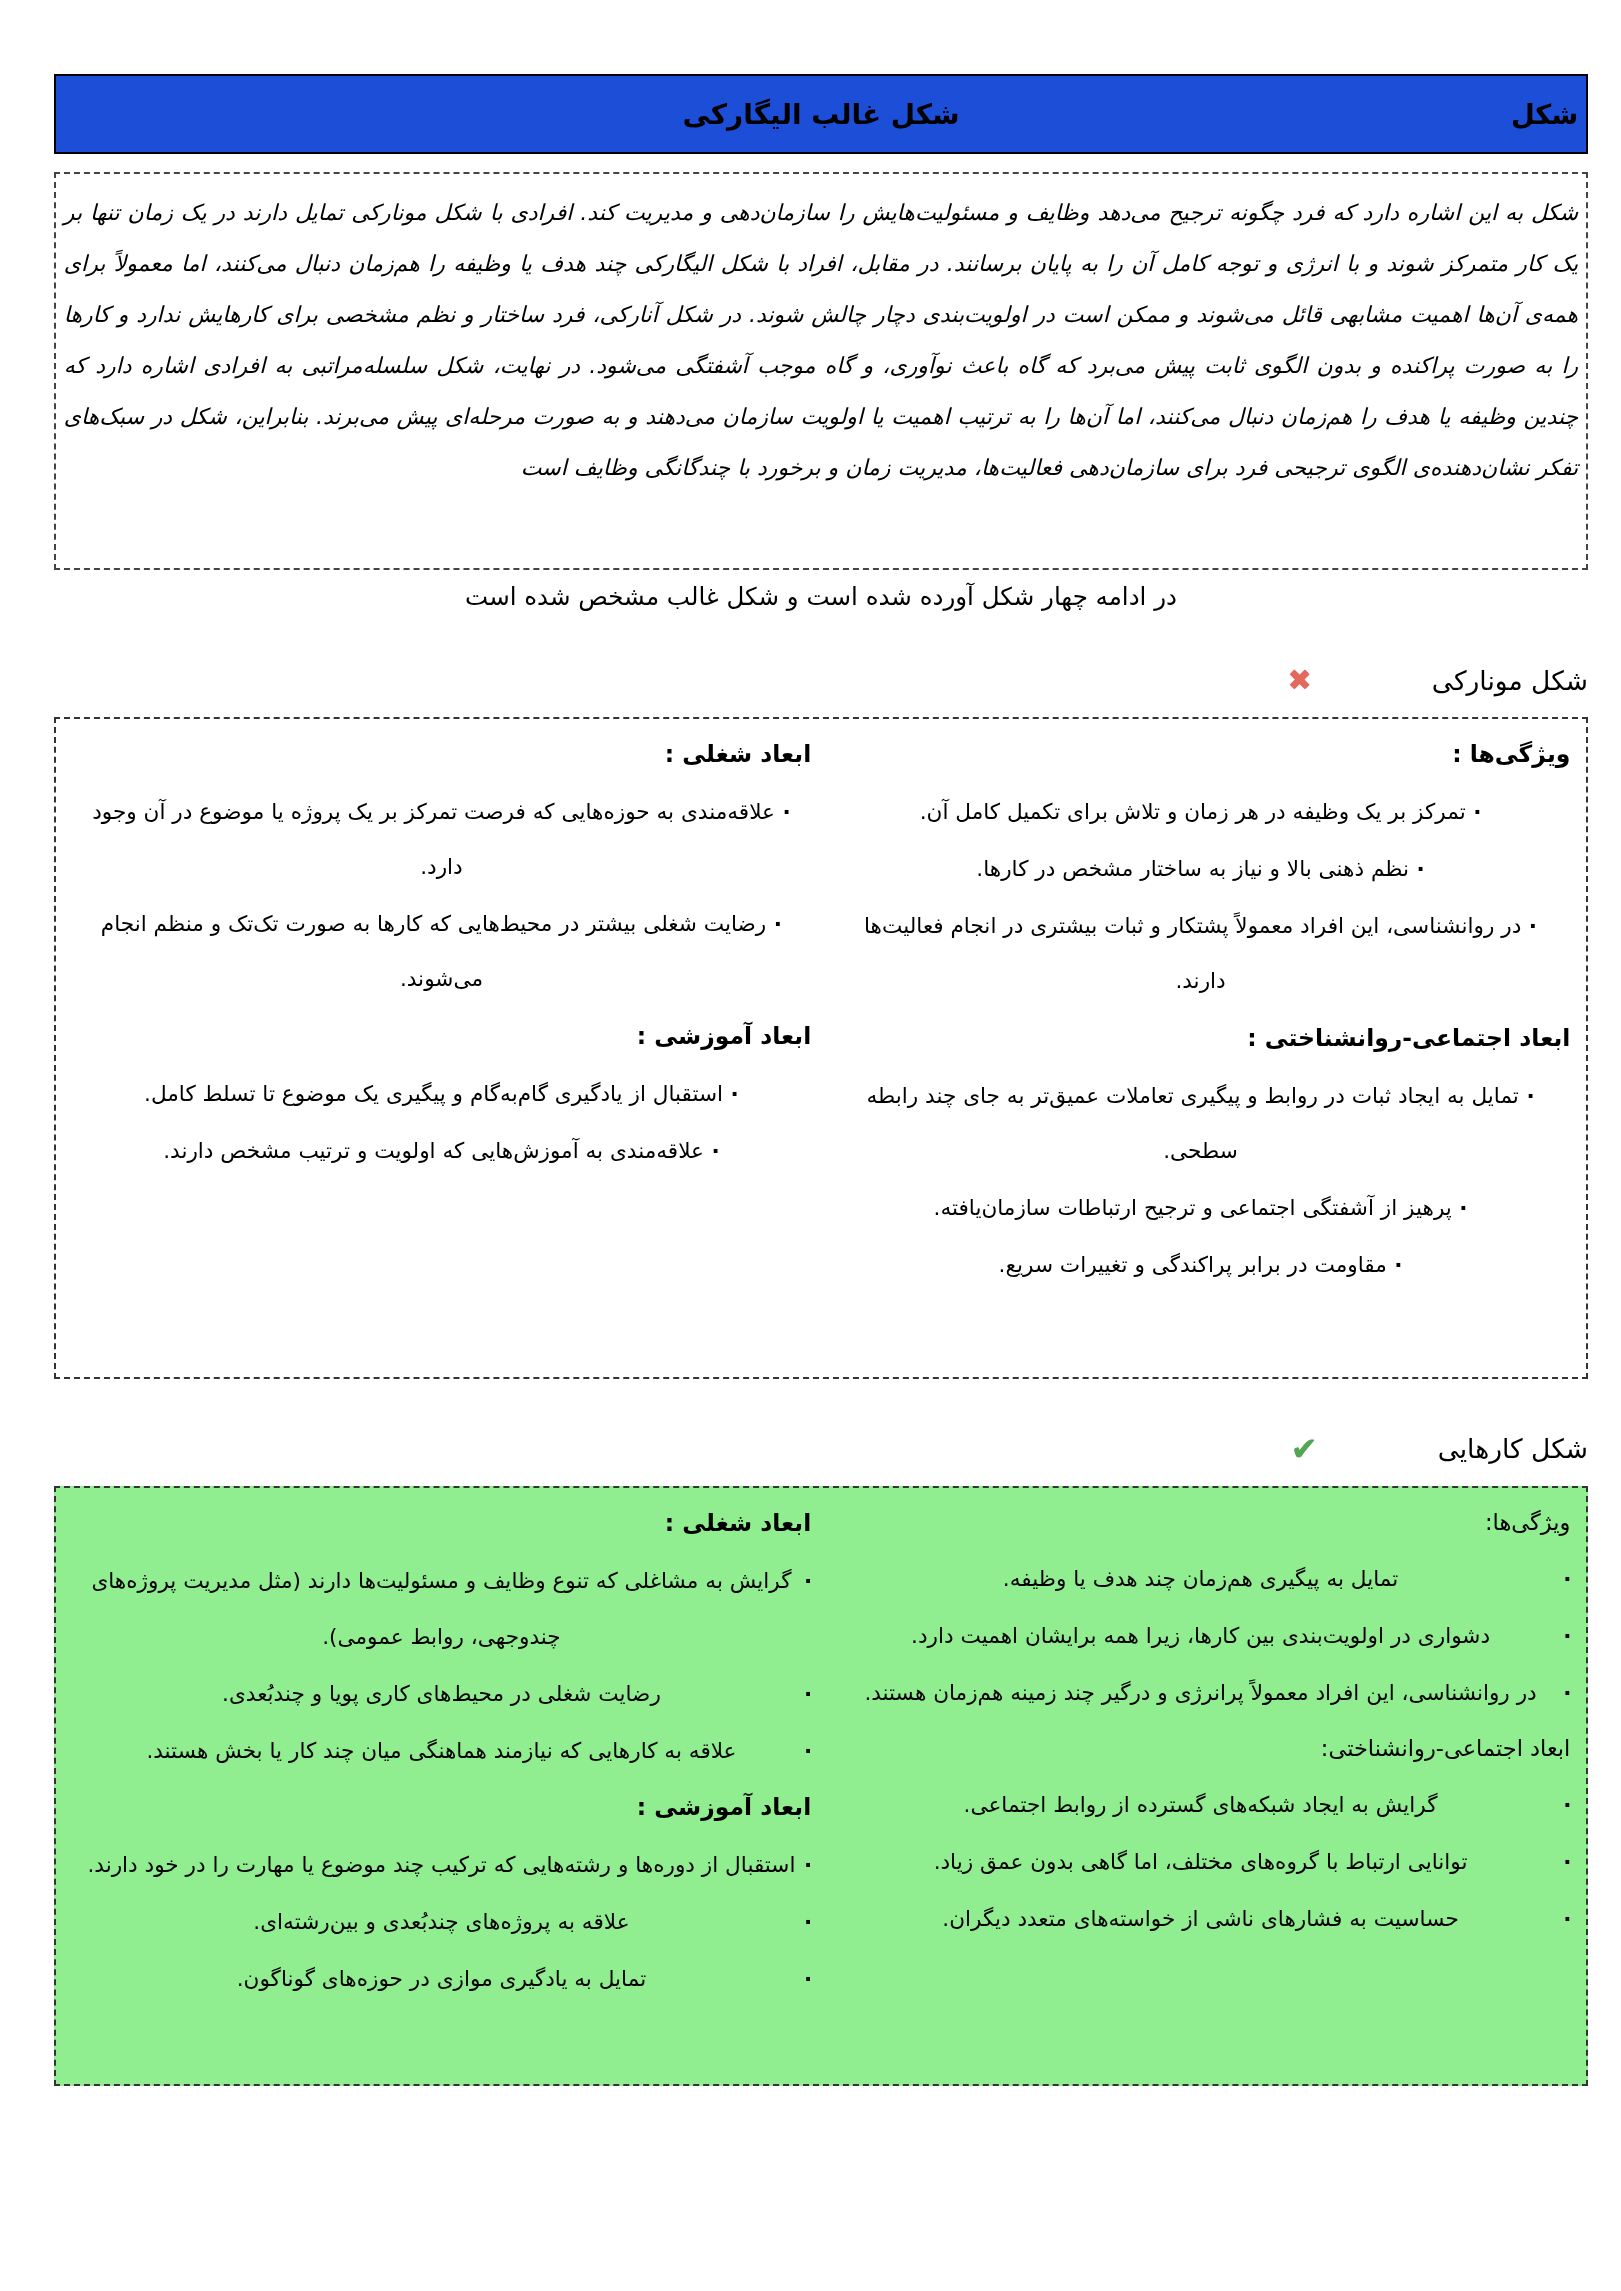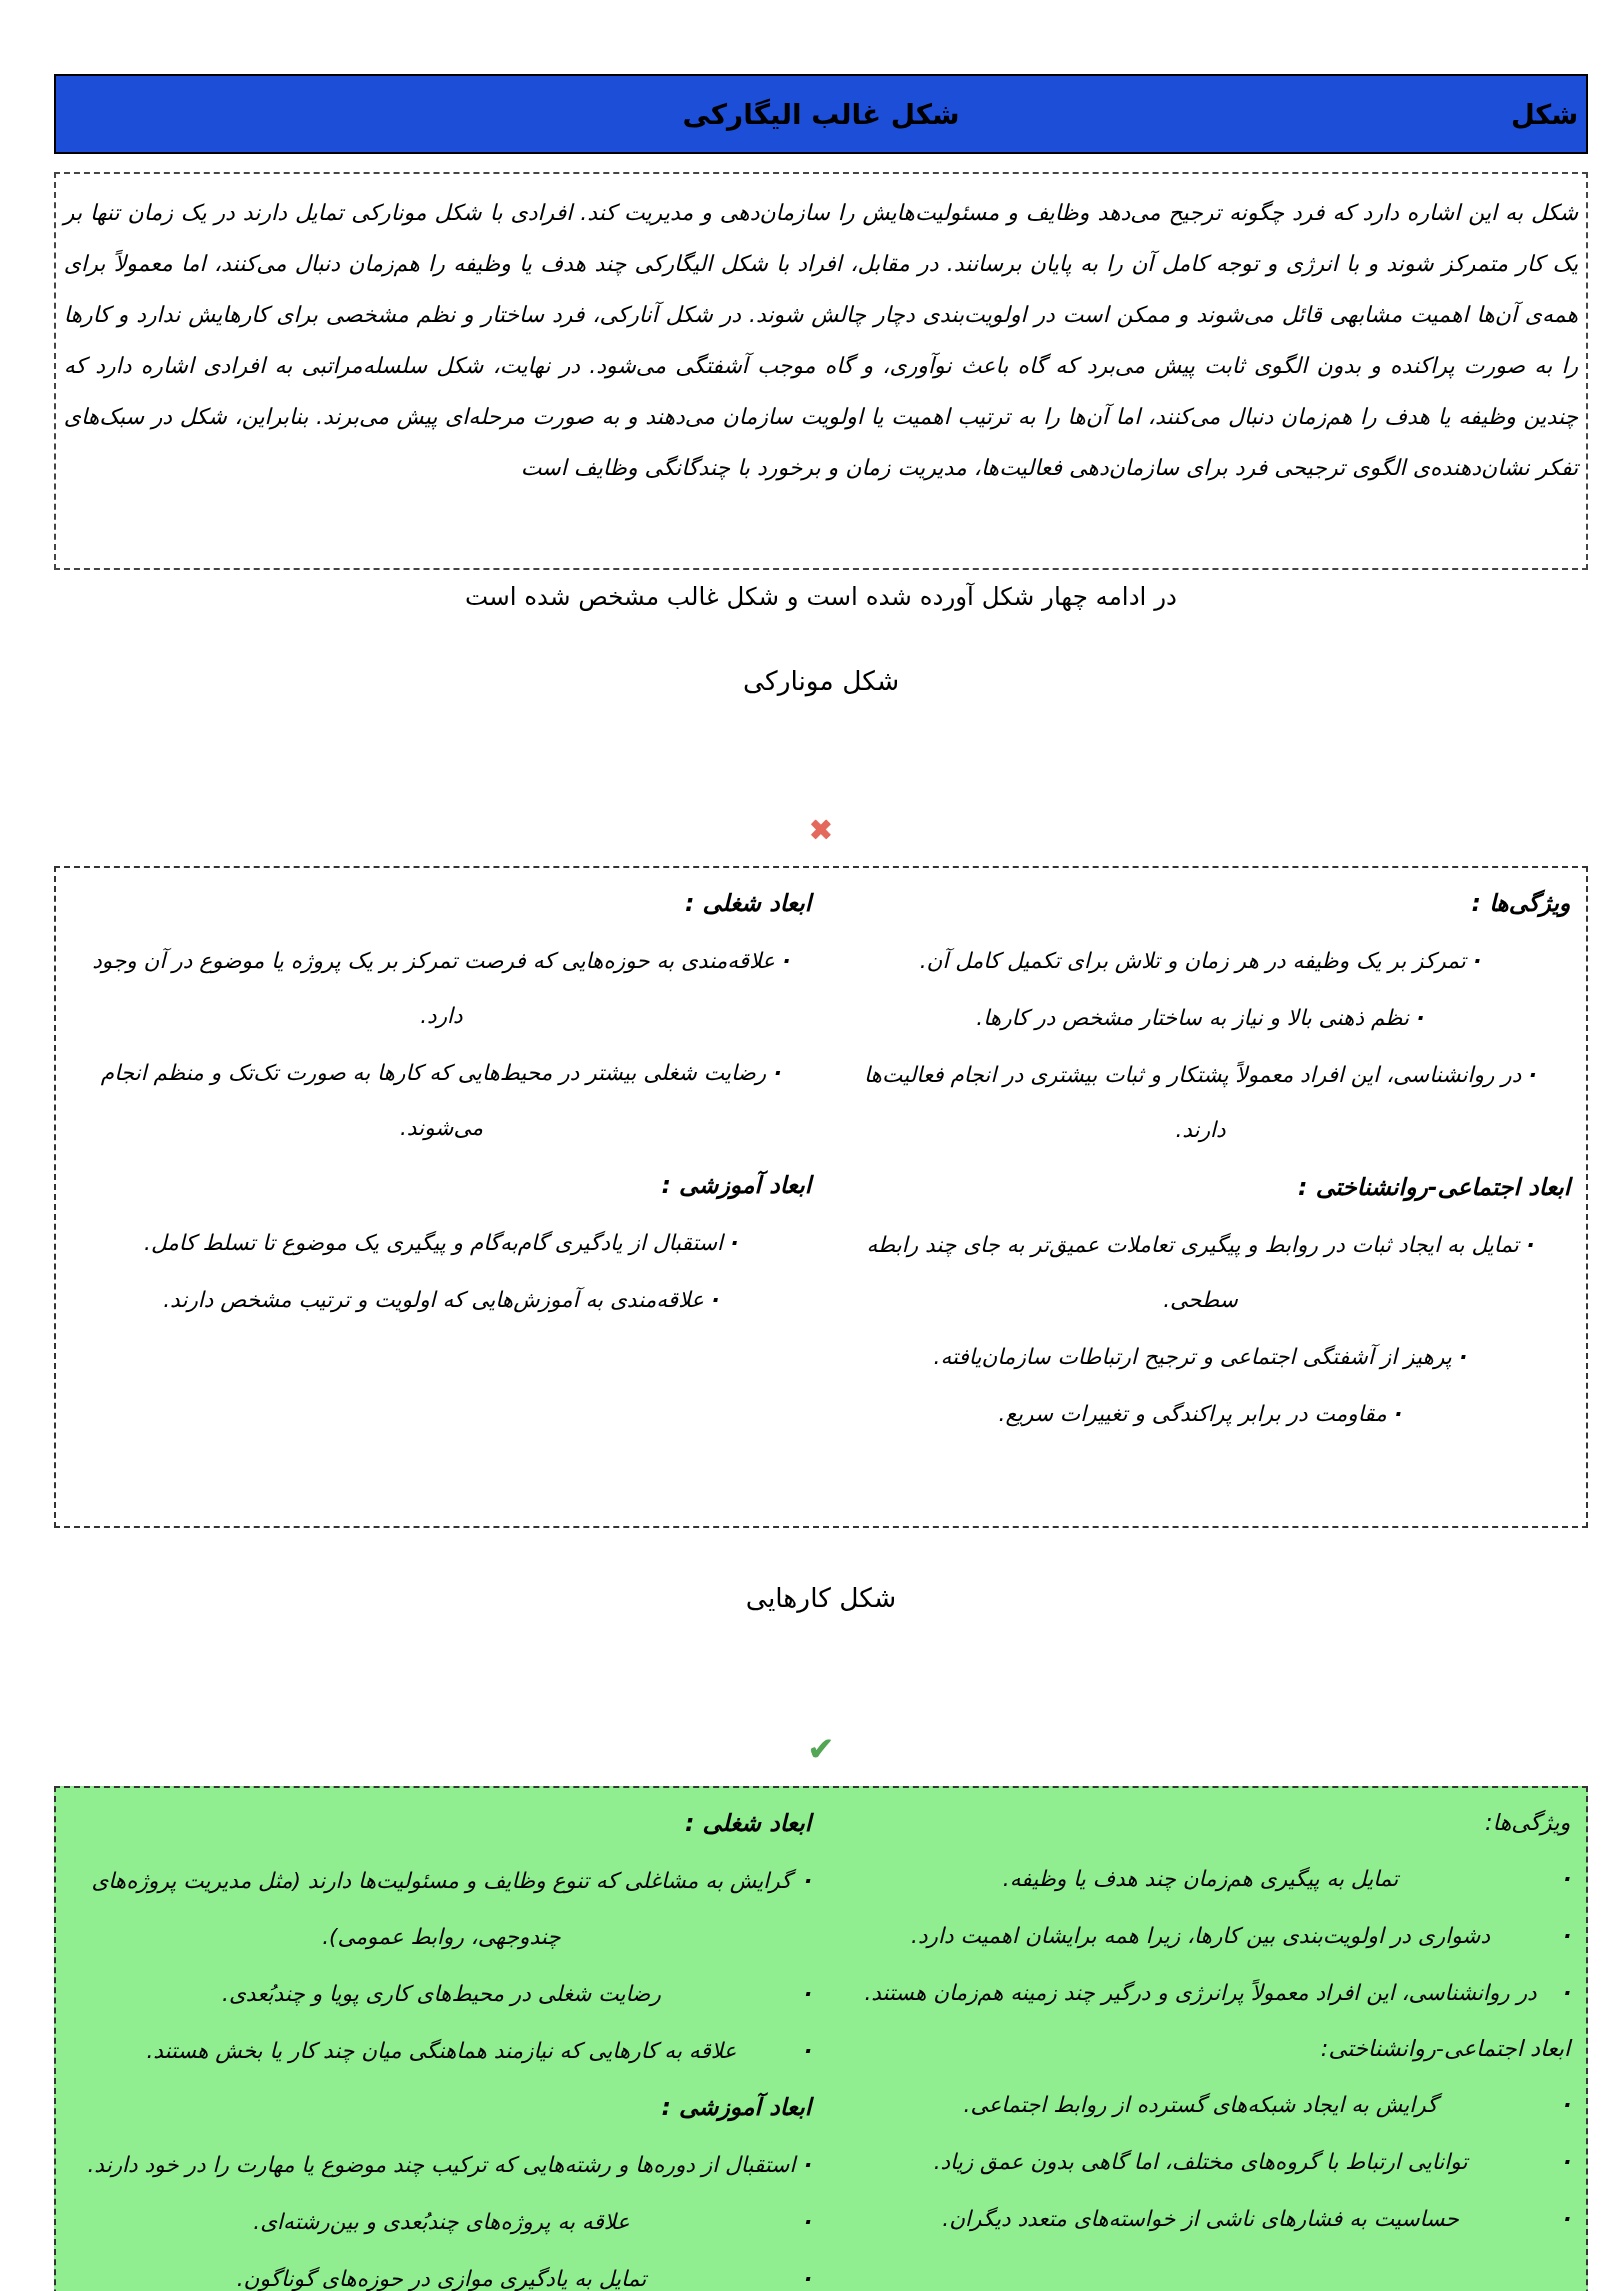--- a/index.html
+++ b/index.html
@@ -45,35 +45,34 @@
   }
 
   
   .sec-heading{
     display:flex;align-items:center;
     justify-content:flex-start; 
     gap:120px;
     margin-top:54px;
     margin-bottom:21.6px;
     font-size:26.5px;
-    flex-direction:column;
   }
   .sec-heading .htext{letter-spacing:0.5px;}
   .hicon{font-size:29px;line-height:1;}
   .icon-cross::before{content:"✖";color:#e4685c;text-shadow:0 0 1px #c0392b;}
   .icon-check::before{content:"✔";color:#53a653;font-size:32px;text-shadow:0 0 1px #2e7d32;}
 
   
   .databox{
     border:2px dashed #333;
     display:flex;
     direction:rtl;
     padding:7.8px 5.9px;
   }
-  .databox .col{width:50%;box-sizing:border-box;padding:0 5.9px;font-style:italic;}
+  .databox .col{width:50%;box-sizing:border-box;padding:0 5.9px;}
   .sec-title{
     font-weight:bold;
     font-size:23.5px;
     text-align:right;
     line-height:2.35;
     padding-right:3.9px;
   }
   .bullet{
     font-size:21.6px;
     line-height:2.55;

